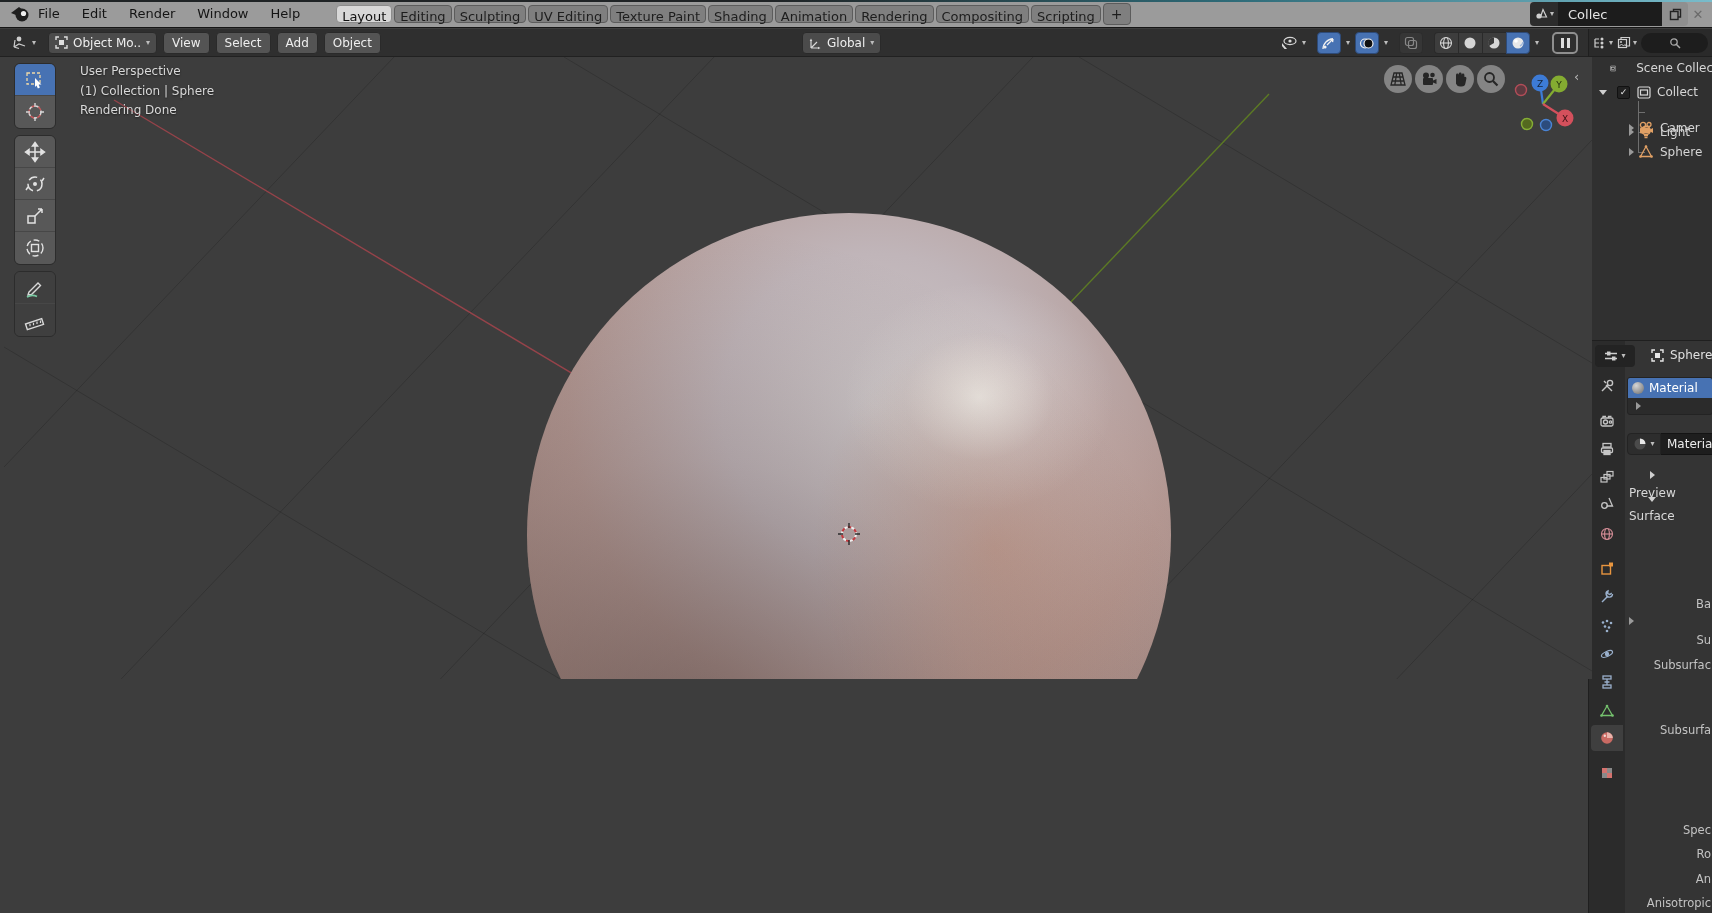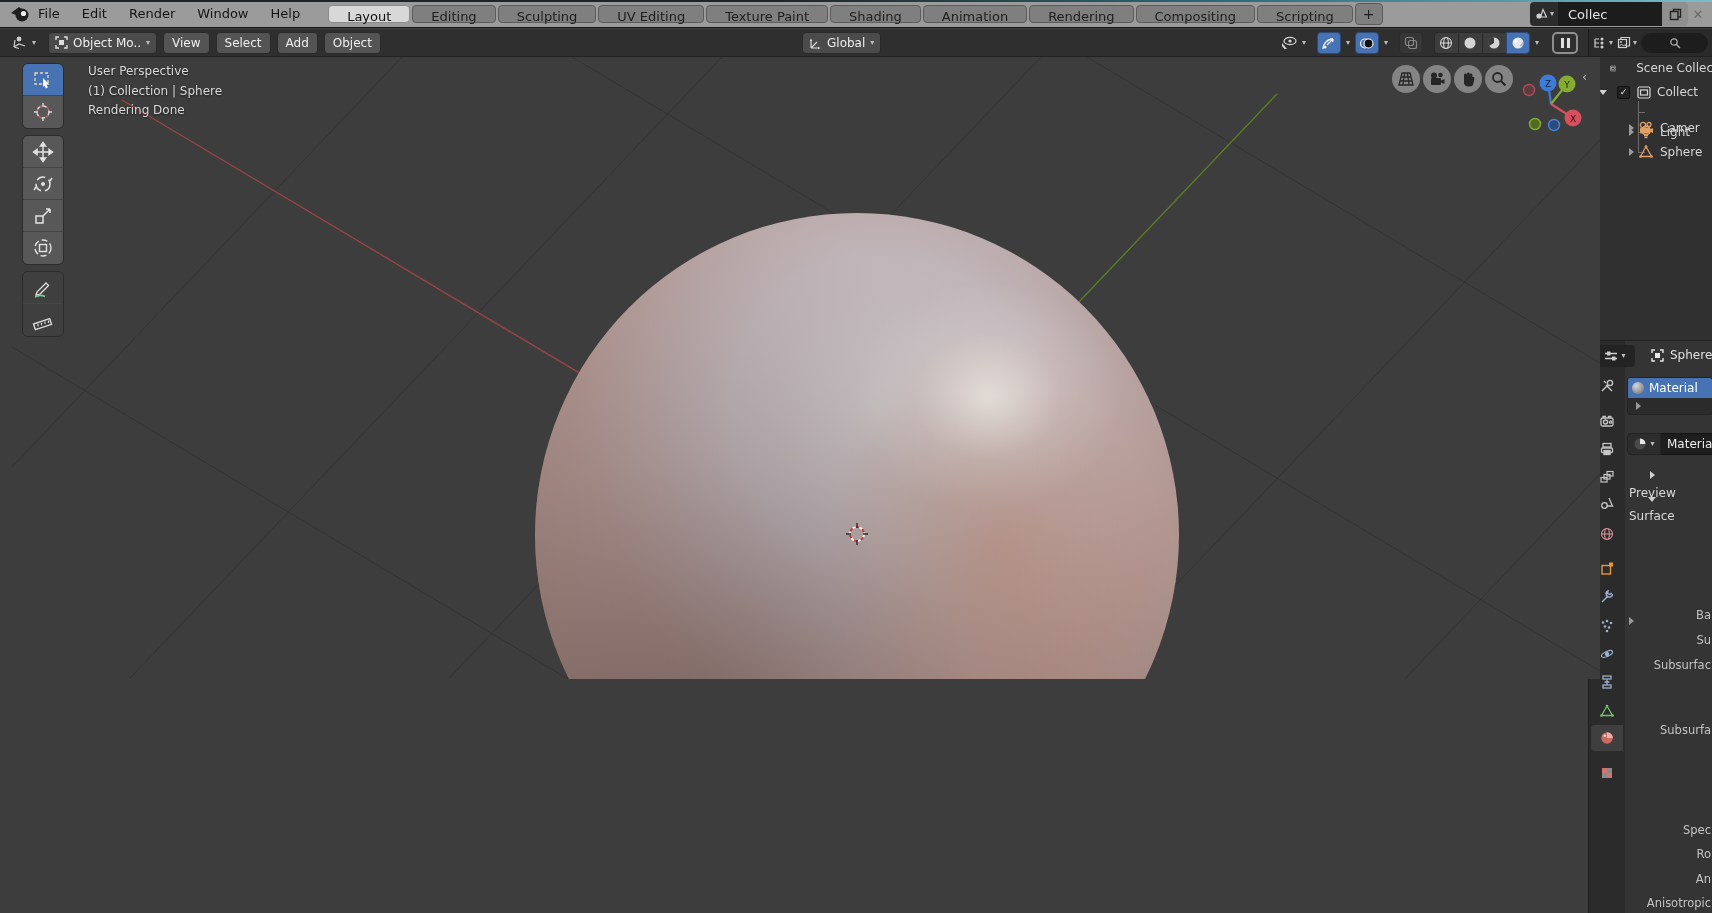--- a/index.html
+++ b/index.html
@@ -3,24 +3,24 @@
 <meta charset="utf-8">
 <style>
   html,body{margin:0;padding:0;background:#1a1a1a;}
   *{box-sizing:border-box;font-family:"DejaVu Sans","Liberation Sans",sans-serif;}
   .screen{position:relative;width:1712px;height:913px;overflow:hidden;background:#3d3d3d;}
 
   
   .topbar{position:absolute;left:0;top:0;width:1712px;height:28px;background:#9b9b9b;border-bottom:1px solid #161616;display:flex;align-items:center;}
   .top-sliver{position:absolute;left:0;top:0;width:1712px;height:2px;background:linear-gradient(90deg,#1f2325 0%,#1f2325 45%,#2e6b78 72%,#79bccb 100%);z-index:5;}
   .logo{width:20px;height:20px;margin:0 8px 0 10px;flex:0 0 auto;}
-  .menubar{display:flex;gap:22px;margin-right:28px;}
+  .menubar{display:flex;gap:22px;margin-right:36px;}
   .menubar span{font-size:13px;color:#141414;cursor:default;}
   .ws-tabs{display:flex;gap:2px;align-items:center;height:28px;}
-  .ws-tab{font-size:13px;color:#1d1d1d;background:#7f7f7f;border:1px solid #5c5c5c;border-radius:4px;padding:2px 18px;height:18px;line-height:17px;}
+  .ws-tab{font-size:13px;color:#1d1d1d;background:#7f7f7f;border:1px solid #5c5c5c;border-radius:4px;padding:2px 5px;height:18px;line-height:17px;}
   .ws-tab.active{background:#d8d8d8;color:#101010;border-color:#8c8c8c;}
   .ws-add{font-size:14px;color:#1d1d1d;background:#7f7f7f;border:1px solid #5c5c5c;border-radius:4px;padding:0px 7px;height:22px;line-height:20px;}
   .scene-widget{position:absolute;right:4px;top:2px;height:24px;display:flex;align-items:center;}
   .scene-browse{height:24px;background:#2c2c2c;border-radius:4px 0 0 4px;display:flex;align-items:center;padding:0 4px;gap:2px;}
   .scene-name{height:24px;background:#1c1c1c;color:#e4e4e4;font-size:13px;display:flex;align-items:center;padding:0 10px;width:104px;}
   .scene-new{height:24px;width:26px;background:#8f8f8f;display:flex;align-items:center;justify-content:center;border-radius:0 4px 4px 0;}
   .scene-x{height:24px;width:20px;color:#6a6a6a;font-size:13px;display:flex;align-items:center;justify-content:center;}
   .chev{font-size:8px;color:#bdbdbd;line-height:1;}
 
   
@@ -64,21 +64,21 @@
   .slot-row{height:20px;background:#4772b3;display:flex;align-items:center;gap:5px;padding-left:4px;color:#fff;font-size:12px;white-space:nowrap;border-radius:2px 2px 0 0;}
   .ball{width:12px;height:12px;border-radius:50%;background:radial-gradient(circle at 35% 30%,#d6d6d6,#6c6c6c);flex:0 0 auto;}
   .slot-sub{height:16px;display:flex;align-items:center;padding-left:8px;}
   .mat-row{position:absolute;left:38px;top:92px;height:22px;display:flex;align-items:center;}
   .mat-browse{width:34px;height:22px;background:#2d2d2d;border:1px solid #232323;border-radius:4px 0 0 4px;display:flex;align-items:center;justify-content:center;gap:3px;}
   .mat-name{width:52px;height:22px;background:#1e1e1e;border:1px solid #141414;border-left:none;color:#ececec;font-size:12px;display:flex;align-items:center;padding-left:6px;white-space:nowrap;}
   .panel-row{position:absolute;left:40px;display:flex;align-items:center;gap:7px;color:#d8d8d8;font-size:12px;white-space:nowrap;flex-direction:column;}
   .surf-label{position:absolute;right:1px;color:#c3c3c3;font-size:11.5px;white-space:nowrap;}
 
   
-  .viewport{position:absolute;left:12px;top:57px;width:1588px;height:622px;background:#3d3d3d;overflow:hidden;}
+  .viewport{position:absolute;left:4px;top:57px;width:1588px;height:622px;background:#3d3d3d;overflow:hidden;}
   .vp-overlay-text{position:absolute;left:76px;top:5px;color:#d9d9d9;font-size:12px;line-height:19.5px;text-shadow:0 1px 2px rgba(0,0,0,.55);}
   .left-toolbar{position:absolute;left:10px;top:6px;width:42px;display:flex;flex-direction:column;gap:6px;}
   .tool-group{background:#3a3a3a;border:1px solid #2c2c2c;border-radius:6px;display:flex;flex-direction:column;overflow:hidden;}
   .toolbtn{width:40px;height:32px;display:flex;align-items:center;justify-content:center;background:#585858;border-bottom:1px solid #474747;}
   .toolbtn:last-child{border-bottom:none;}
   .toolbtn.active{background:#4772b3;}
   .nav-balls{position:absolute;left:1380px;top:8px;display:flex;gap:3px;}
   .navb{width:28px;height:28px;border-radius:50%;background:rgba(145,145,145,0.85);display:flex;align-items:center;justify-content:center;}
   .axis-gizmo{position:absolute;left:1505px;top:10px;}
   .region-collapse{position:absolute;left:1570px;top:12px;color:#b9b9b9;font-size:13px;}
@@ -519,21 +519,21 @@
     <div class="panel-row" style="top:130px;">
       <i class="tri-r" style="border-left-color:#cfcfcf;"></i>
       <span>Preview</span>
     </div>
     <div class="panel-row" style="top:156px;">
       <i class="tri-d"></i>
       <span>Surface</span>
     </div>
 
     <i class="tri-r" style="position:absolute;left:40px;top:276px;"></i>
-    <div class="surf-label" style="top:267px;">Ba</div>
+    <div class="surf-label" style="top:256px;">Ba</div>
     <div class="surf-label" style="top:292px;">Su</div>
     <div class="surf-label" style="top:317px;">Subsurfac</div>
     <div class="surf-label" style="top:382px;">Subsurfa</div>
     <div class="surf-label" style="top:482px;">Spec</div>
     <div class="surf-label" style="top:506px;">Ro</div>
     <div class="surf-label" style="top:531px;">An</div>
     <div class="surf-label" style="top:555px;">Anisotropic</div>
   </div>
 
   <div class="viewport">

